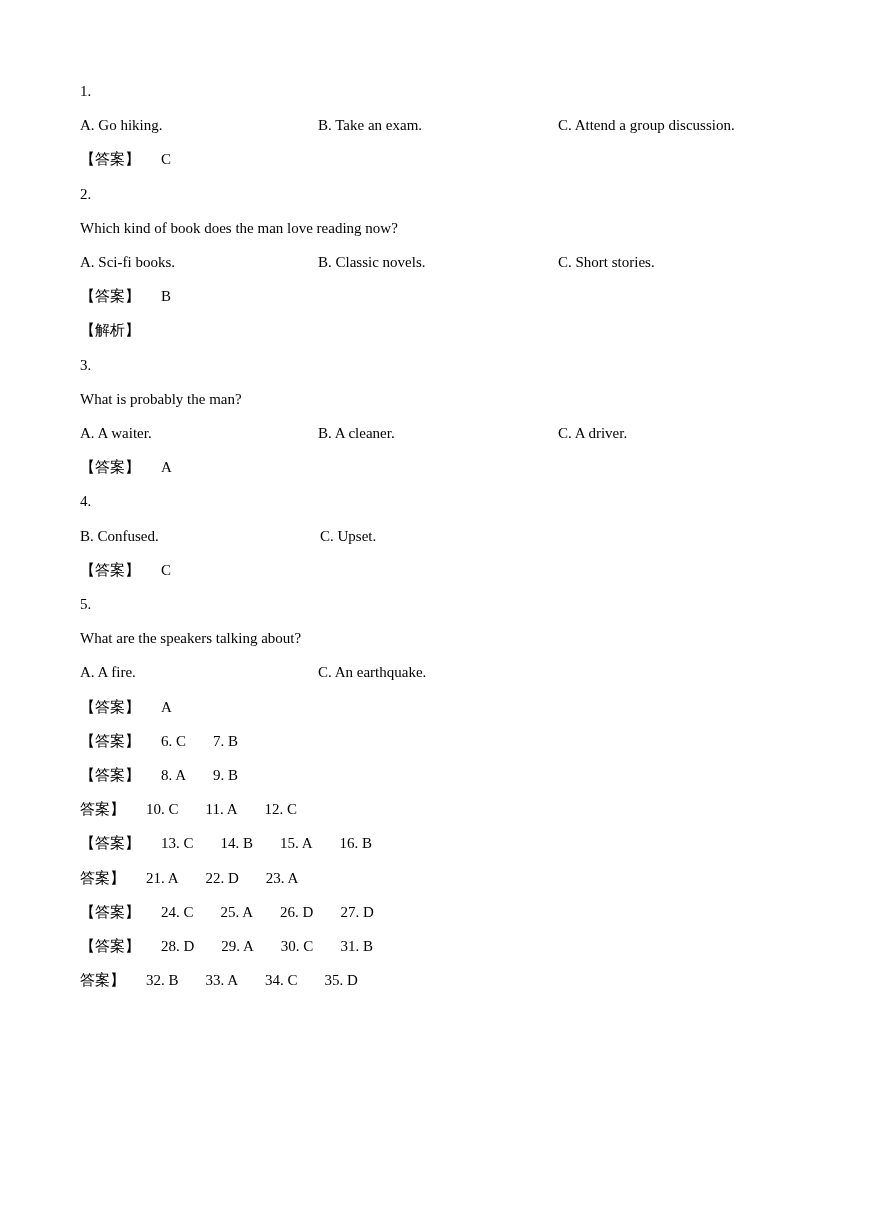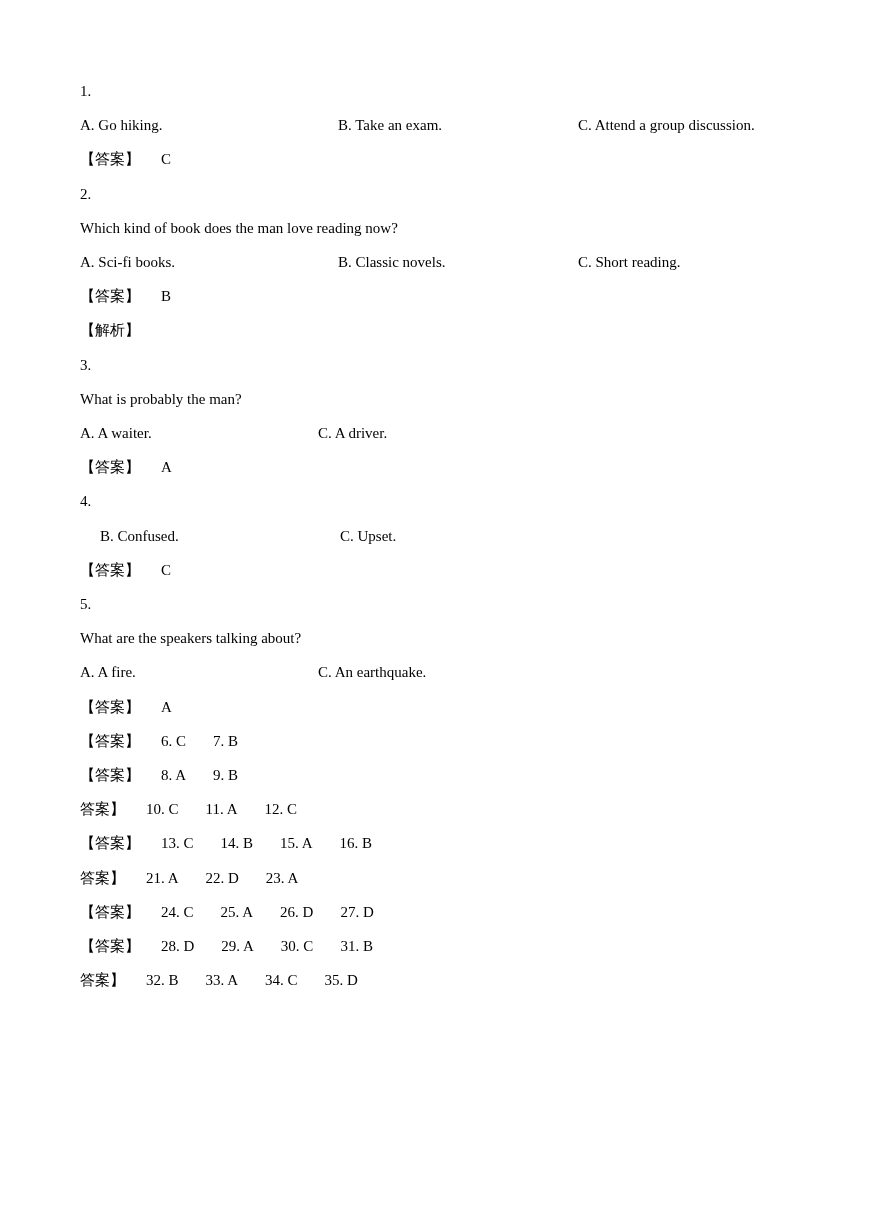--- a/index.html
+++ b/index.html
@@ -26,21 +26,21 @@
     line-height: 34.2px;
     white-space: nowrap;
   }
   .options-row {
     display: flex;
   }
   .opt {
     display: inline-block;
   }
   .opt-a { width: 238px; }
-  .opt-b { width: 240px; margin-left: 20px; }
+  .opt-b { width: 240px; }
   .opt-c { flex: 1; }
   .answer-prefix {
     margin-right: 21px;
   }
   .ans-item {
     display: inline-block;
     margin-right: 27px;
   }
   .ans-item:last-child {
     margin-right: 0;
@@ -60,31 +60,32 @@
     </div>
     <div class="para"><span class="answer-prefix">【答案】</span><span>C</span></div>
   </div>
 
   <div class="q-block">
     <div class="para">2.</div>
     <div class="para">Which kind of book does the man love reading now?</div>
     <div class="para options-row">
       <span class="opt opt-a">A. Sci-fi books.</span>
       <span class="opt opt-b">B. Classic novels.</span>
-      <span class="opt opt-c">C. Short reading.</span>
+      <span class="opt opt-c">C. Short stories.</span>
     </div>
     <div class="para"><span class="answer-prefix">【答案】</span><span>B</span></div>
     <div class="para">【解析】</div>
   </div>
 
   <div class="q-block">
     <div class="para">3.</div>
     <div class="para">What is probably the man?</div>
     <div class="para options-row">
       <span class="opt opt-a">A. A waiter.</span>
+      <span class="opt opt-b">B. A cleaner.</span>
       <span class="opt opt-c">C. A driver.</span>
     </div>
     <div class="para"><span class="answer-prefix">【答案】</span><span>A</span></div>
   </div>
 
   <div class="q-block">
     <div class="para">4.</div>
     <div class="para options-row">
       <span class="opt opt-b">B. Confused.</span>
       <span class="opt opt-c">C. Upset.</span>

